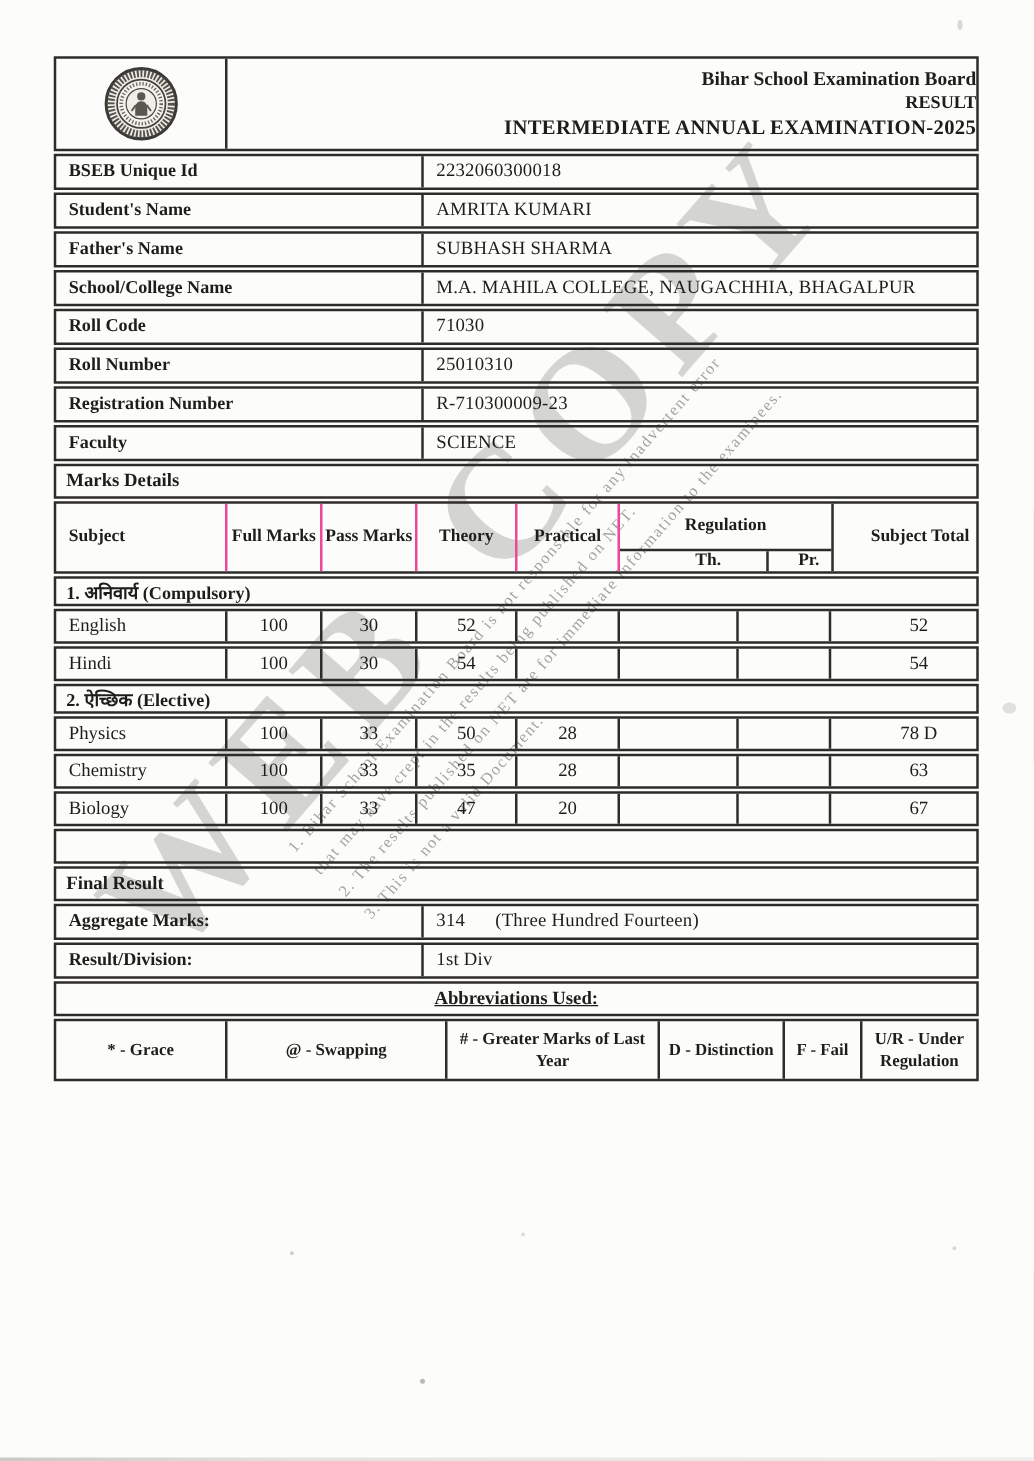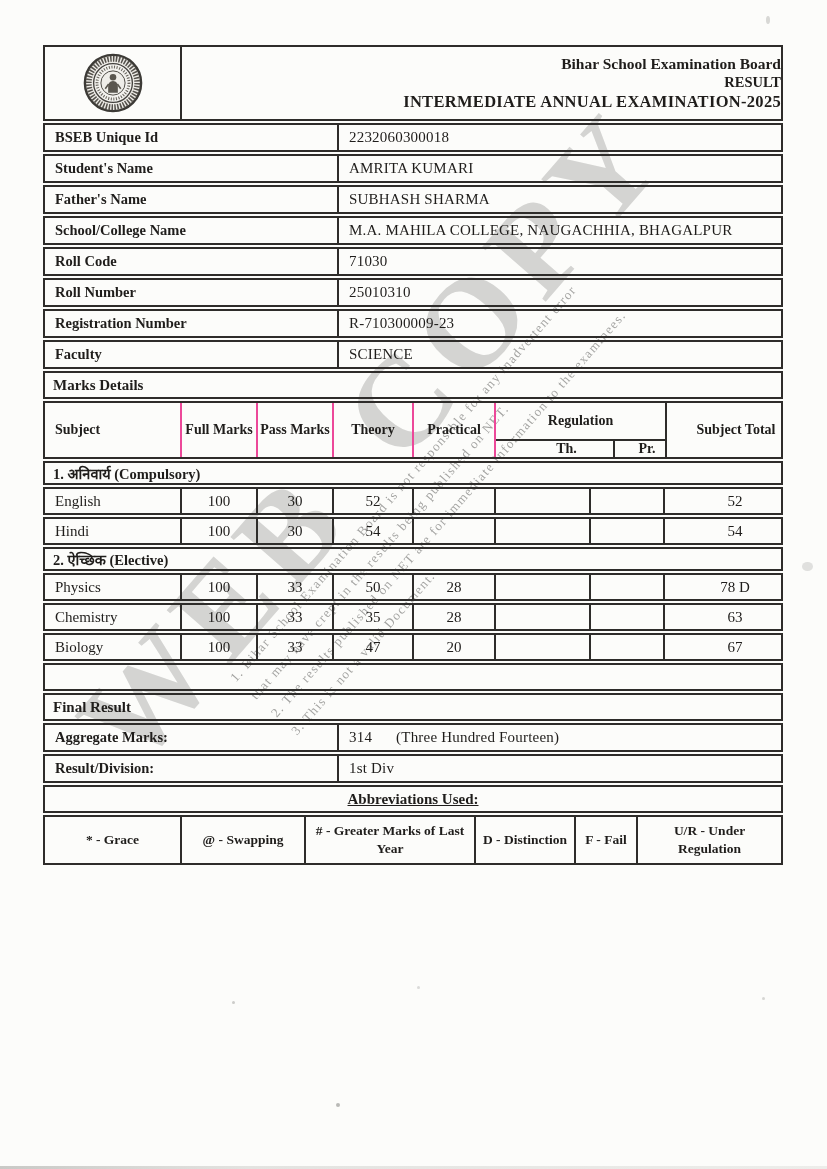--- a/index.html
+++ b/index.html
@@ -70,21 +70,21 @@
   
   .b-agg{height:29px;}
   .agg-words{margin-left:24px;}
   
   .b-abbr-title{height:28px;}
   .abbr-title{flex:1;display:flex;align-items:center;justify-content:center;font-weight:bold;
     font-size:15px;text-decoration:underline;}
   .b-abbr{height:50px;}
   .ab{box-sizing:border-box;border-right:2px solid #2e2c2a;display:flex;align-items:center;
     justify-content:center;text-align:center;font-weight:bold;font-size:13.5px;line-height:1.3;padding:0 4px;}
-  .a1{width:137px;} .a2{width:124px;} .a3{width:170px;} .a4{width:100px;} .a5{width:62px;}
+  .a1{width:137px;} .a2{width:176px;} .a3{width:170px;} .a4{width:100px;} .a5{width:62px;}
   .a6{flex:1;border-right:none !important;}
   
   .speck{position:absolute;border-radius:50%;z-index:3;}
   .edge-bottom{position:absolute;left:0;right:0;bottom:0;height:3px;
     background:linear-gradient(to right,#c9c9c6,#e3e3e0 30%,#ededea);z-index:3;}
 </style>
 </head>
 <body>
 
 <div class="sheet">

